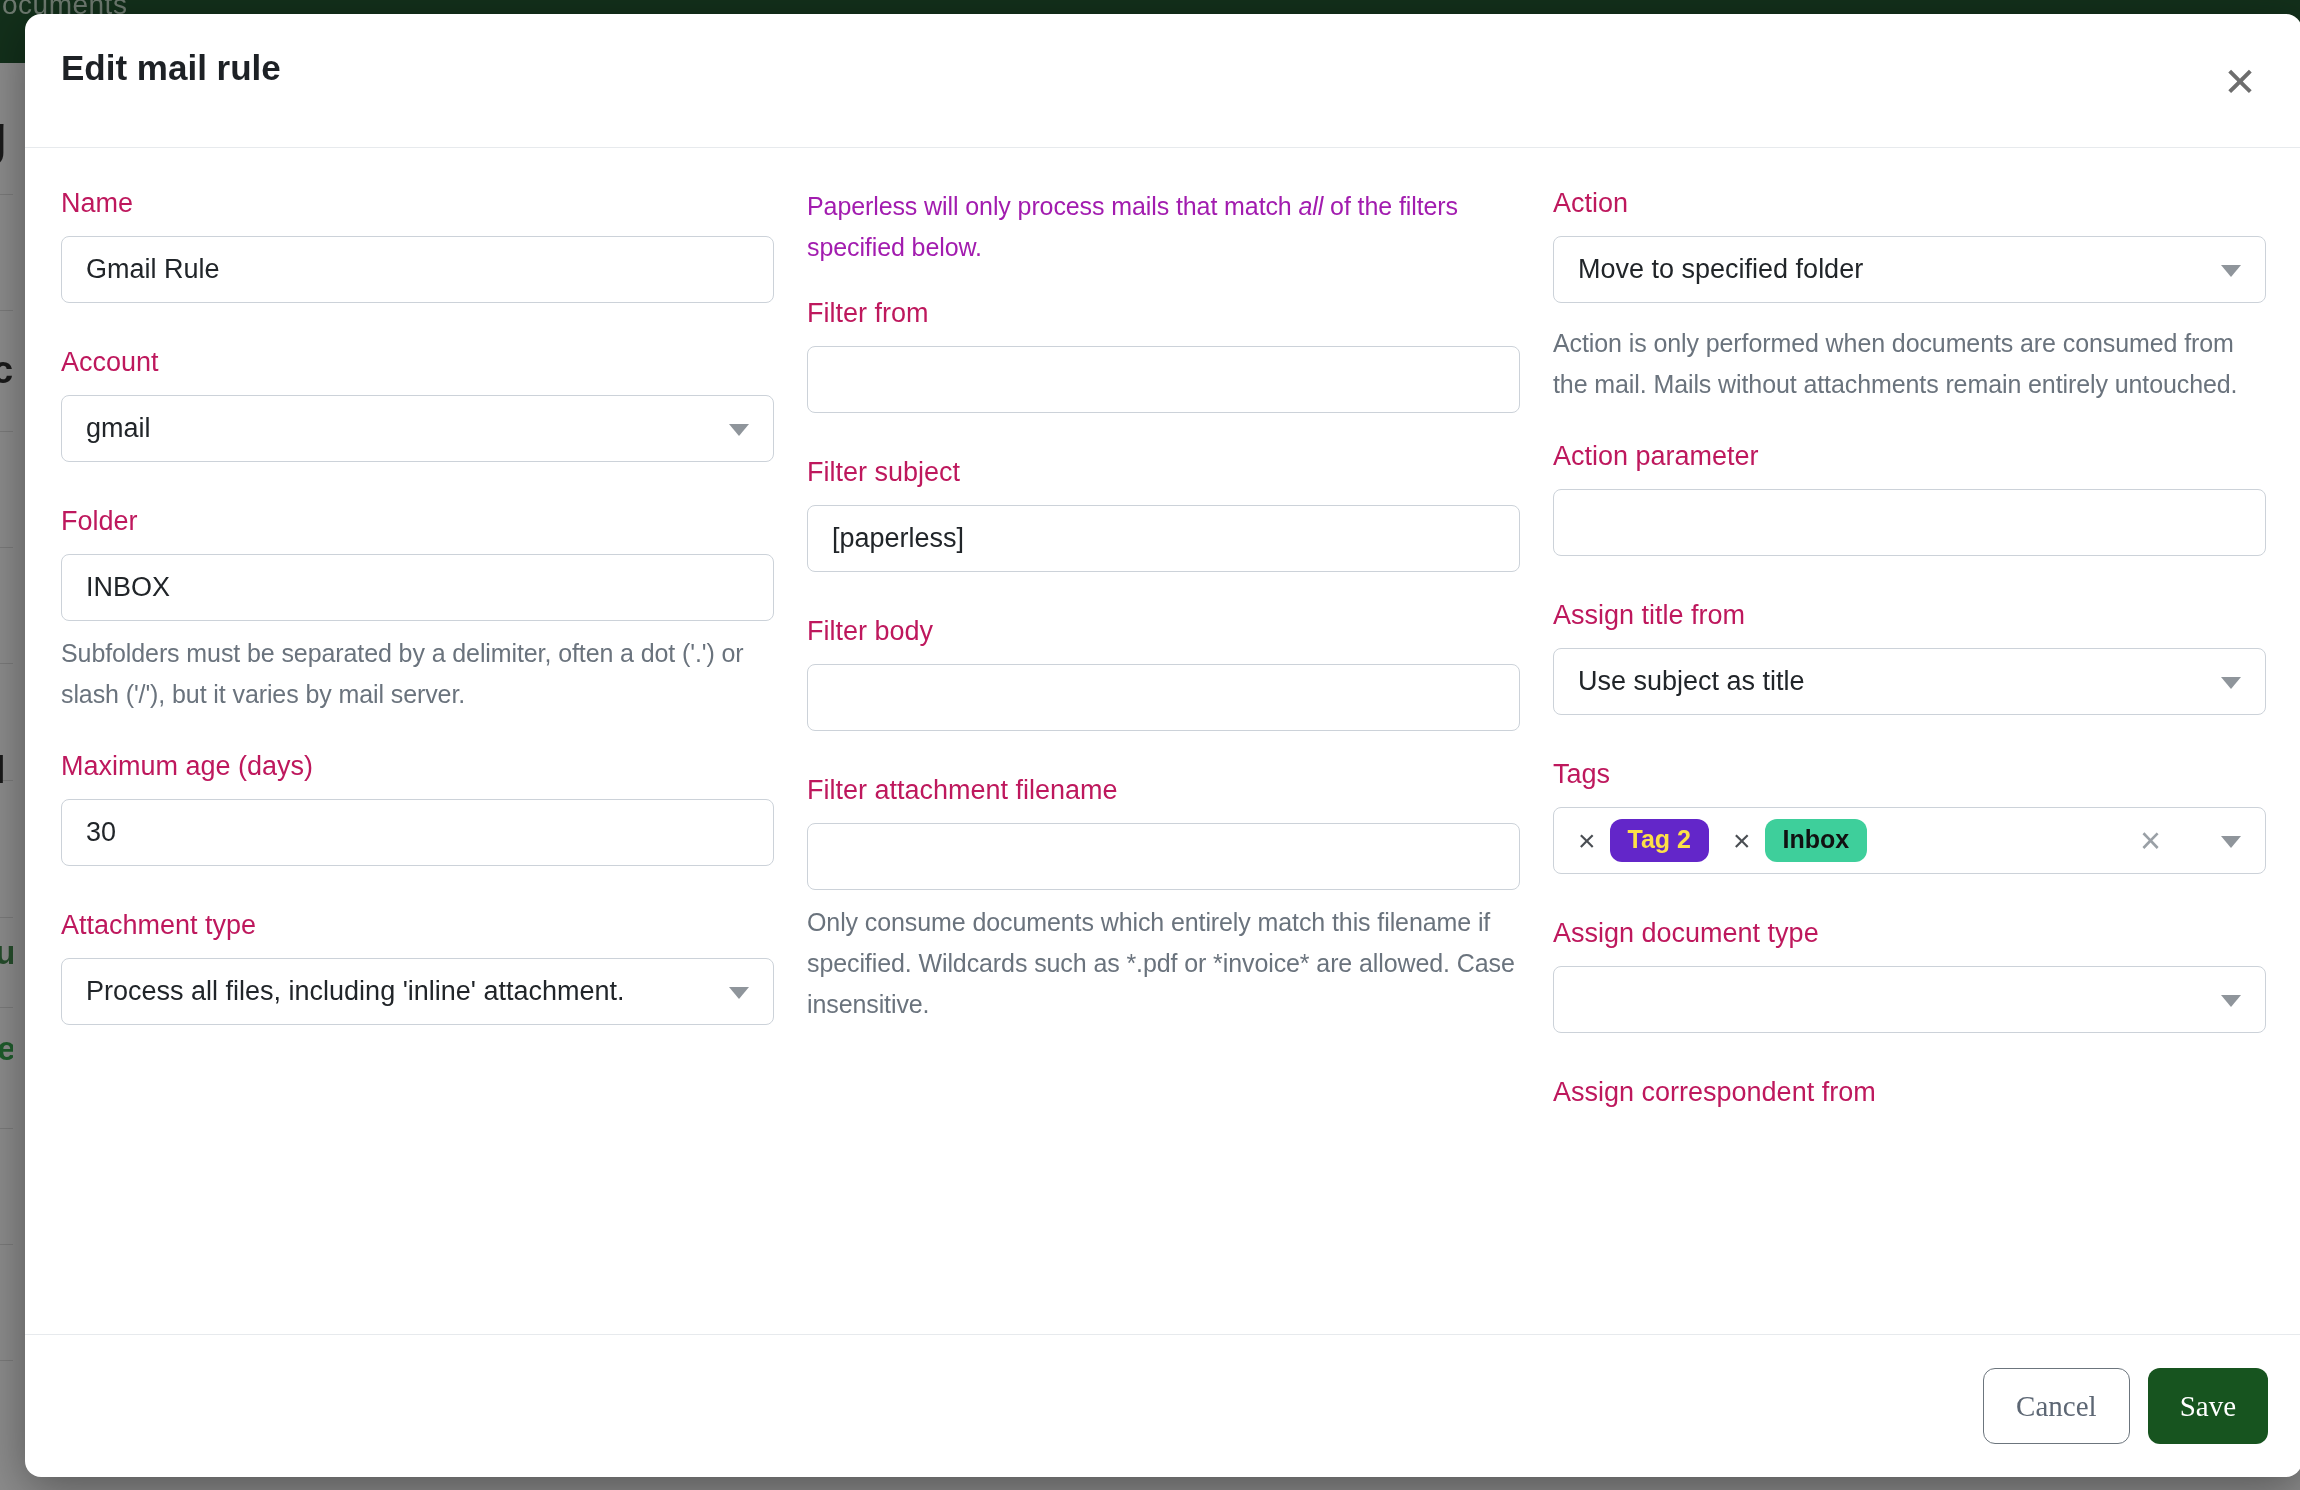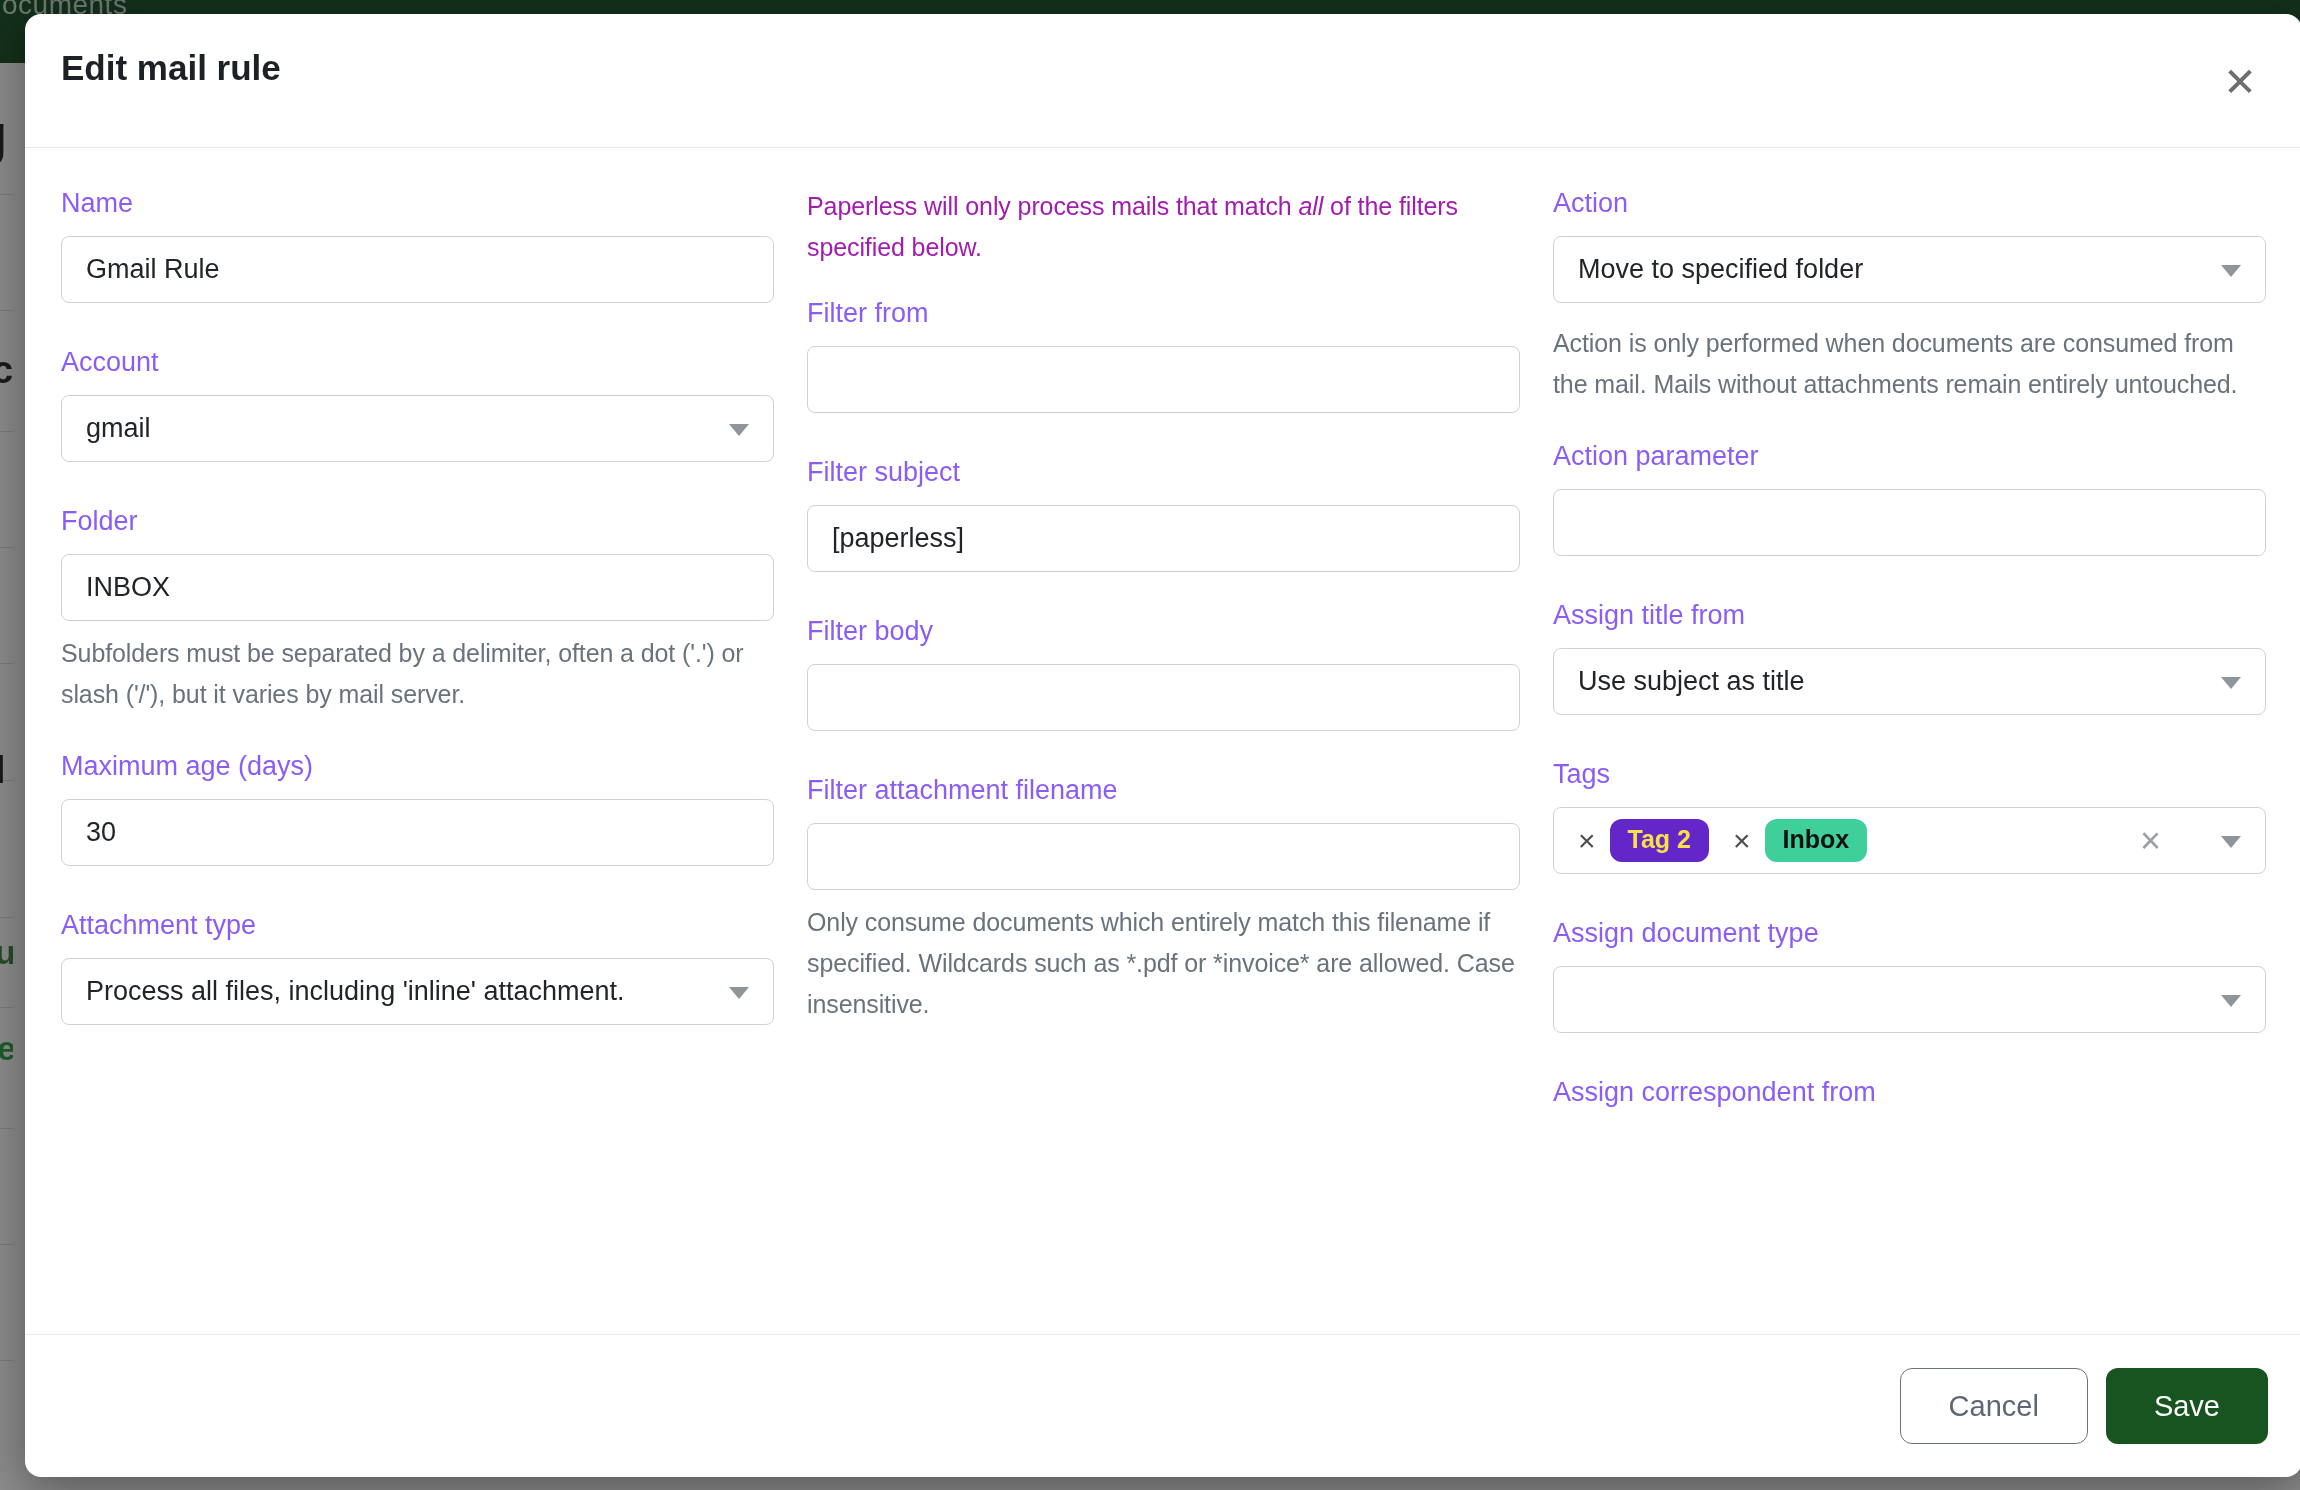--- a/index.html
+++ b/index.html
@@ -22,21 +22,21 @@
            overflow:hidden; }
   .modal-header { position:relative; height:134px; border-bottom:1px solid #e7eaed; }
   .modal-title { position:absolute; left:36px; top:34px; font-size:35px; font-weight:600; color:#1d2125; }
   .close-btn { position:absolute; right:34px; top:40px; width:56px; height:56px; border:none; background:none;
                font-size:40px; font-weight:300; color:#6d6d6d; cursor:pointer; line-height:56px; text-align:center; padding:0;}
 
   .modal-body { display:grid; grid-template-columns:1fr 1fr 1fr; column-gap:33px; padding:38px 36px 0 36px; }
 
   .field { margin-bottom:42px; }
   .field.tight { margin-bottom:34px; }
-  .flabel { display:block; font-size:27px; color:#8b5cf6; margin-bottom:16px; line-height:34px; }
+  .flabel { display:block; font-size:27px; color:#be185d; margin-bottom:16px; line-height:34px; }
   .ctrl { position:relative; width:100%; height:67px; background:#fff;
           border:1px solid #ccd2d9; border-radius:8px; font-size:27px; color:#212529;
           padding:0 24px; display:flex; align-items:center; }
   input.ctrl { outline:none; }
   .ctrl.select { padding-right:64px; cursor:pointer; }
   .caret { position:absolute; right:24px; top:50%; margin-top:-5px; width:0; height:0;
            border-left:10px solid transparent; border-right:10px solid transparent;
            border-top:12px solid #8f959b; }
   .hint { font-size:25px; line-height:41px; color:#6a737d; margin-top:12px; letter-spacing:-.1px; }
   .intro { font-size:25px; line-height:41px; color:#a21caf; margin:0 0 28px 0; letter-spacing:-.1px; }
@@ -46,22 +46,22 @@
   
   .tags-ctrl { gap:0; }
   .tag-remove { color:#4a4e53; font-size:30px; line-height:30px; margin-right:14px; cursor:pointer; }
   .tag-pill { border-radius:12px; padding:6px 18px 8px 18px; font-size:25px; font-weight:700;
               line-height:29px; margin-right:24px; white-space:nowrap; }
   .tags-clear { margin-left:auto; color:#9aa0a6; font-size:36px; line-height:36px; margin-right:40px; cursor:pointer; }
 
   
   .modal-footer { position:absolute; left:0; right:0; bottom:0; height:143px; border-top:1px solid #e7eaed;
                   display:flex; align-items:center; justify-content:flex-end; gap:18px; padding:0 34px; }
-  .btn { height:76px; border-radius:12px; font-size:29px; padding:0 48px; cursor:pointer;
-         font-family:Liberation Sans, sans-serif; }
+  .btn { height:76px; border-radius:12px; font-size:29px; padding:0 32px; cursor:pointer;
+         font-family:Liberation Serif, serif; }
   .btn-cancel { background:#fff; border:1px solid #6c757d; color:#5d6774; }
   .btn-save { border:none; color:#fff; }
 </style>
 </head>
 <body>
 
 <div class="backdrop">
   <div class="navbar-dim" style="background: rgb(19, 48, 27);">
     <span class="navbar-fragment">ocuments</span>
   </div>

